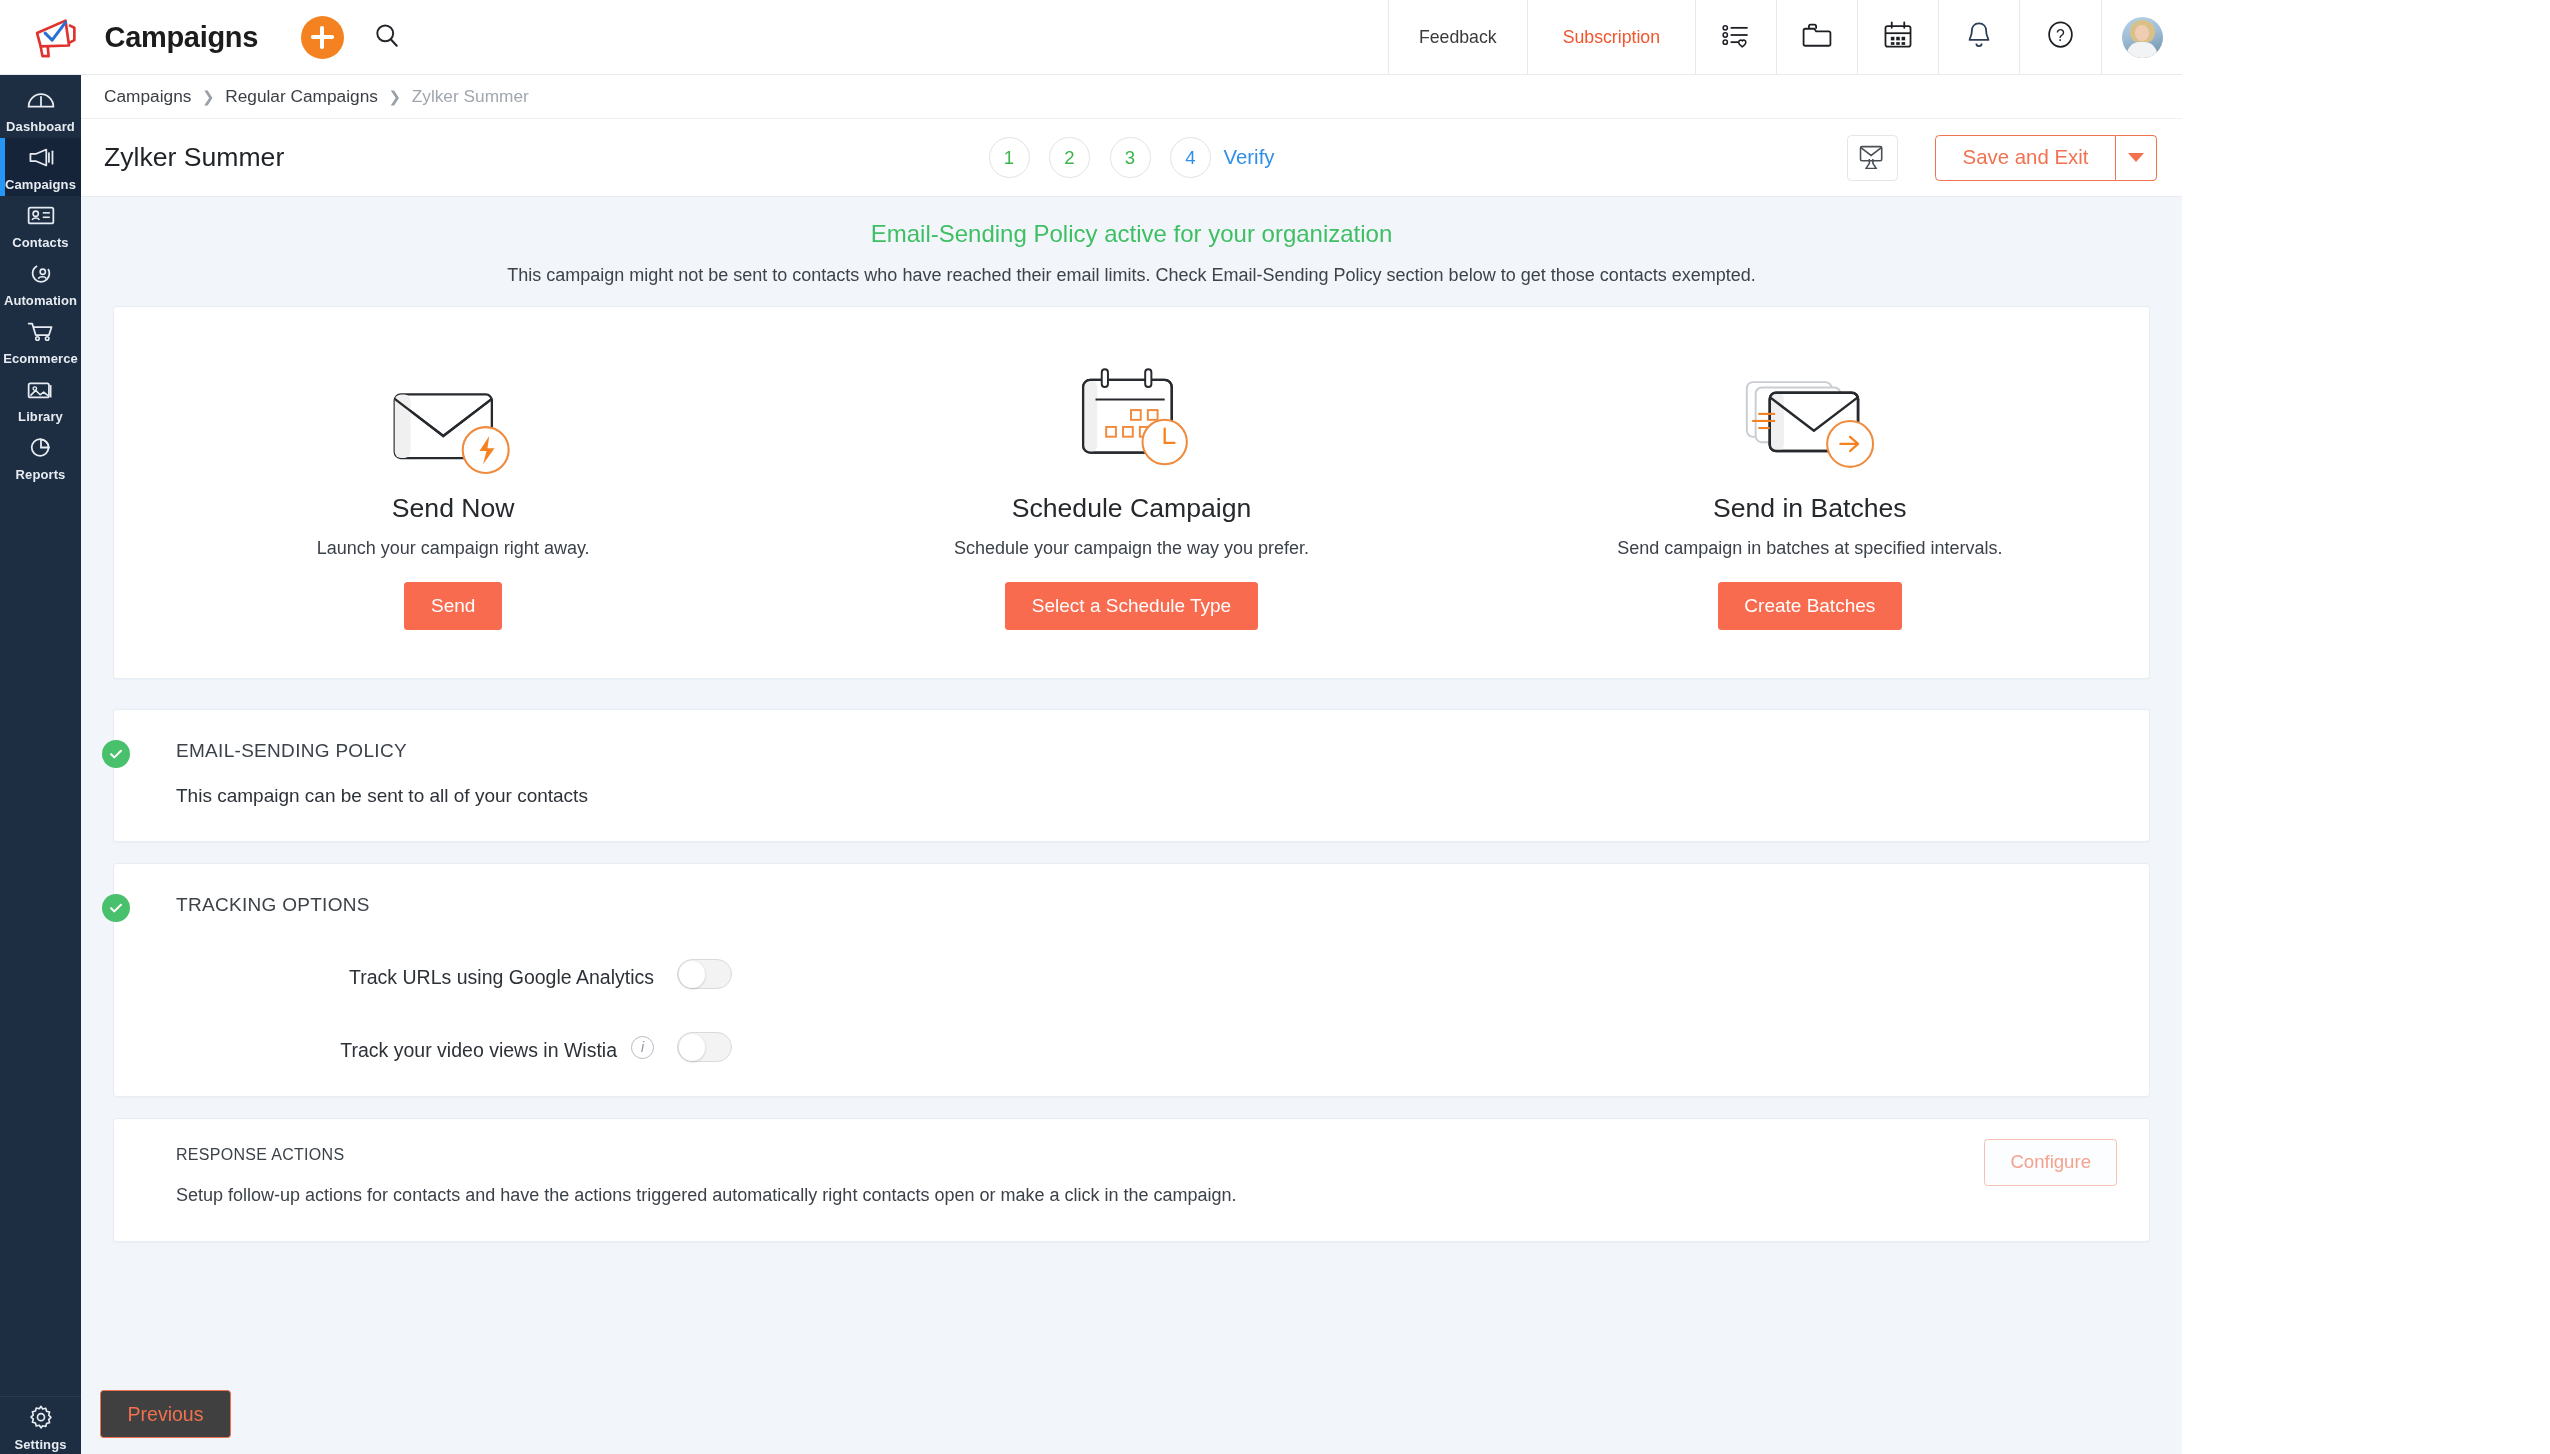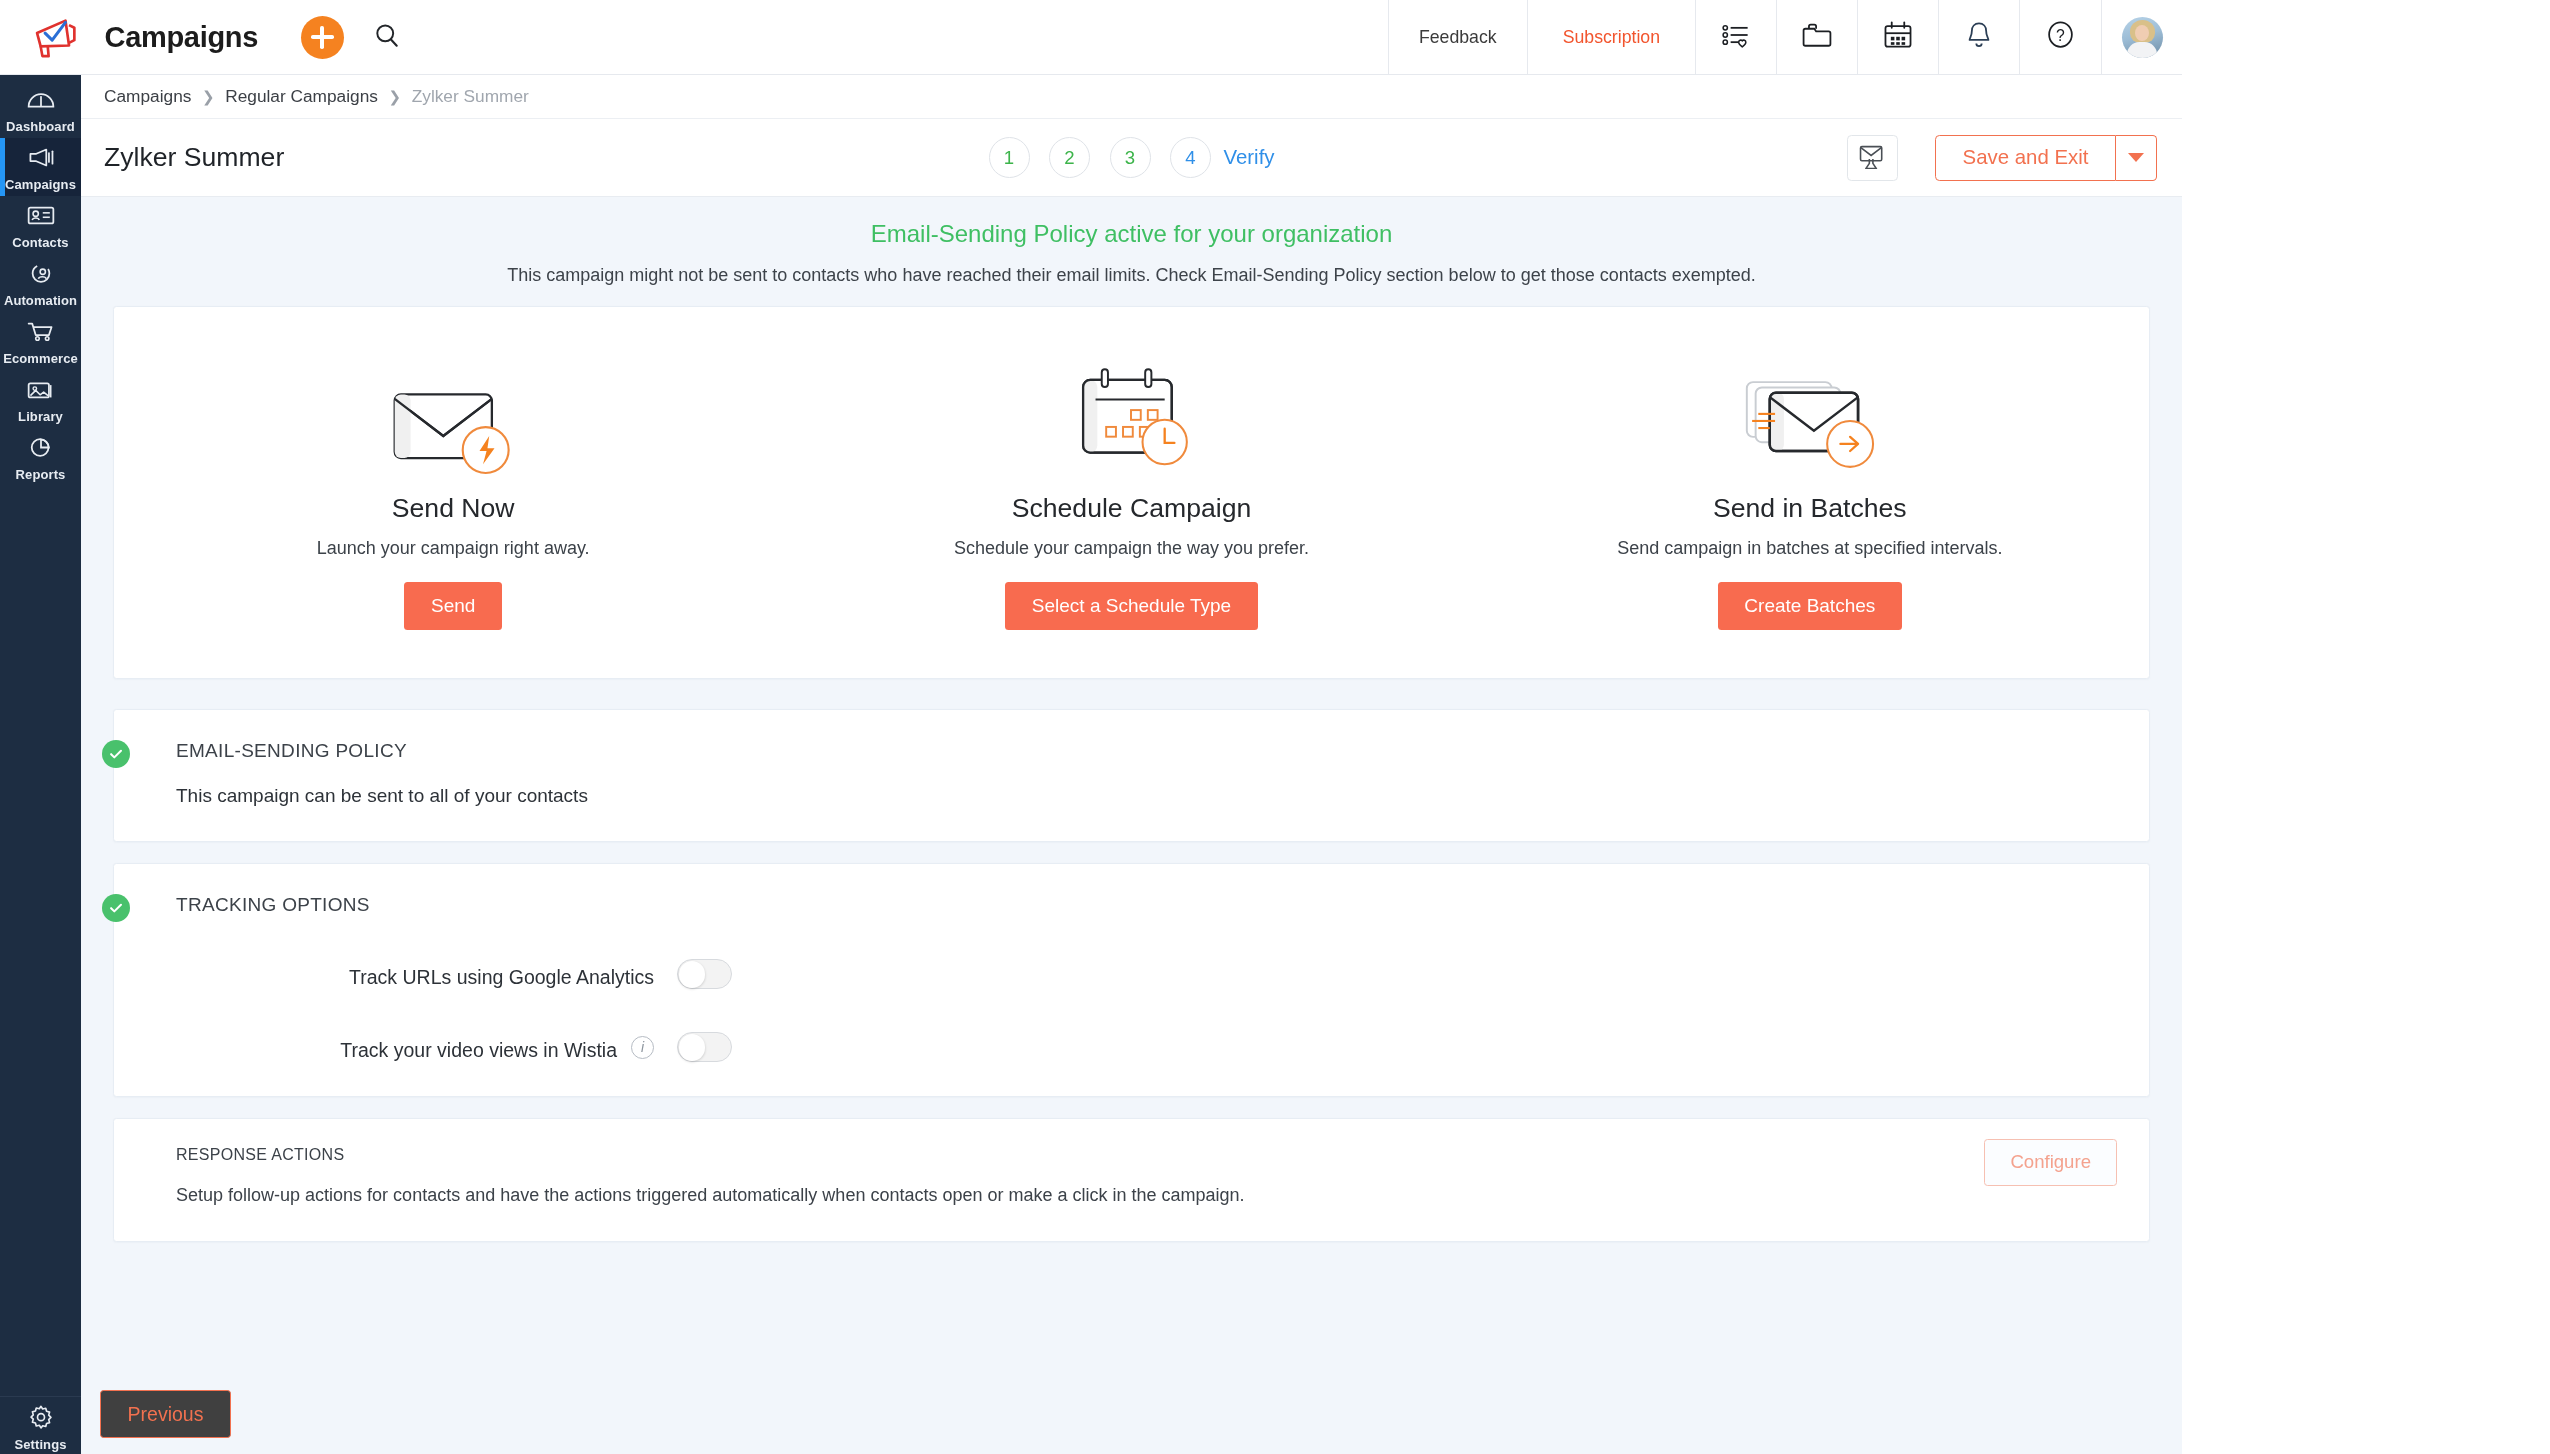--- a/index.html
+++ b/index.html
@@ -510,21 +510,21 @@
               <span class="info-i">i</span>
             </div>
             <div class="toggle">
               <span class="knob"></span>
             </div>
           </div>
         </div>
 
         <div class="card resp-card">
           <div class="resp-title">RESPONSE ACTIONS</div>
-          <div class="resp-desc">Setup follow-up actions for contacts and have the actions triggered automatically when contacts open or make a click in the campaign.</div>
+          <div class="resp-desc">Setup follow-up actions for contacts and have the actions triggered automatically right contacts open or make a click in the campaign.</div>
           <button class="configure-btn">Configure</button>
         </div>
 
       </div>
     </div>
   </div>
 
   <button class="prev-float">Previous</button>
 </div>
 

